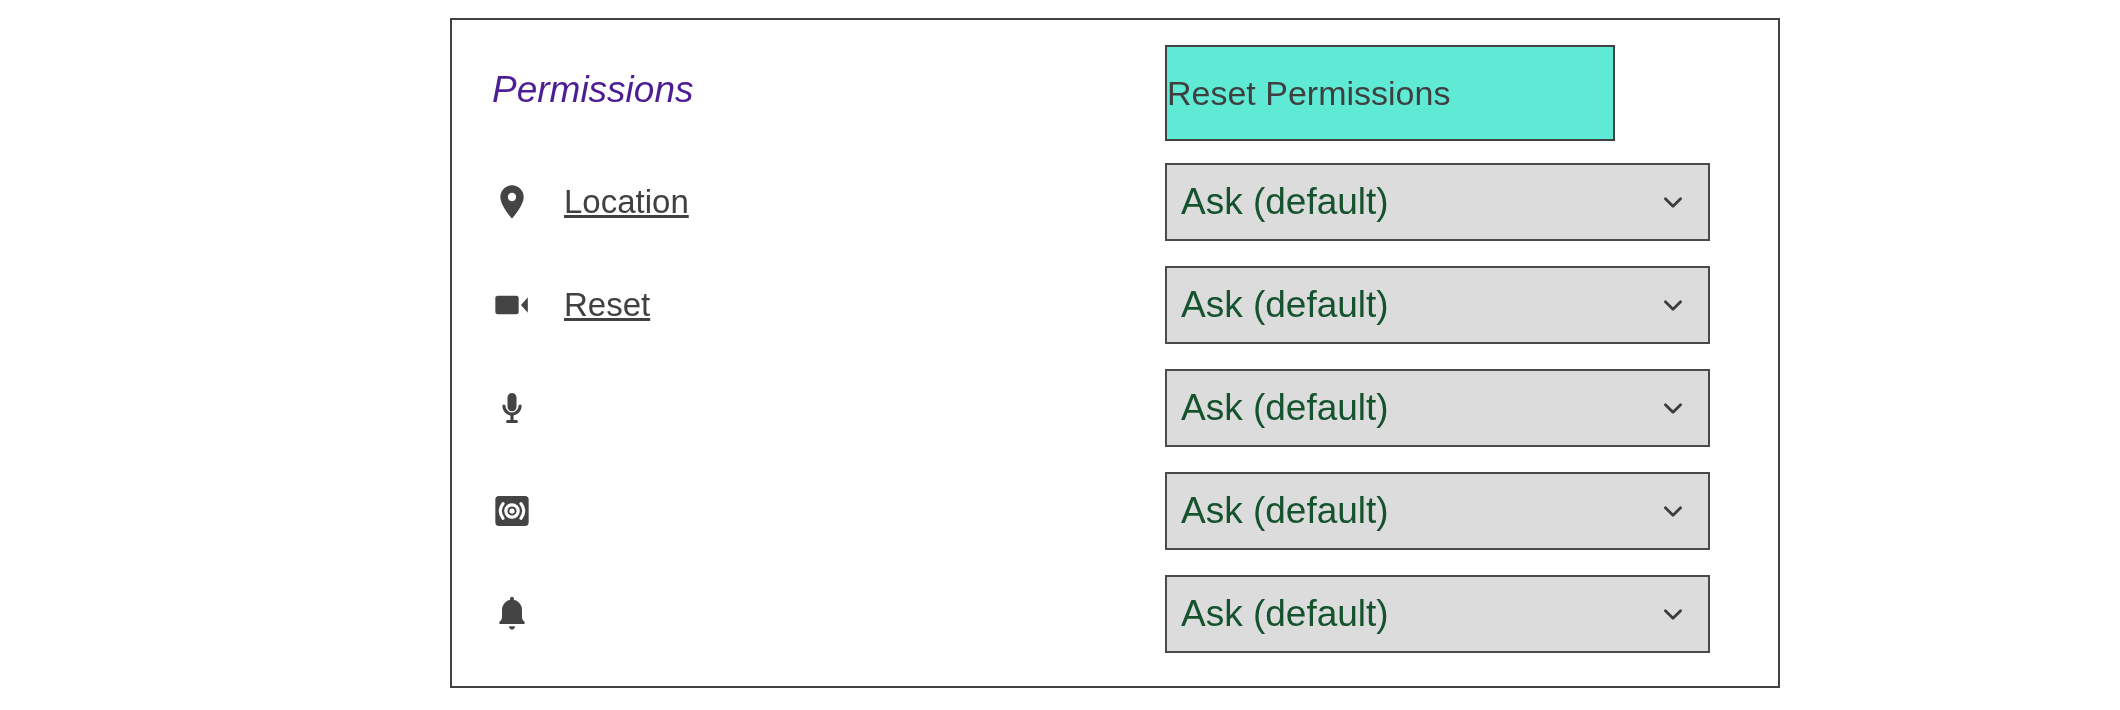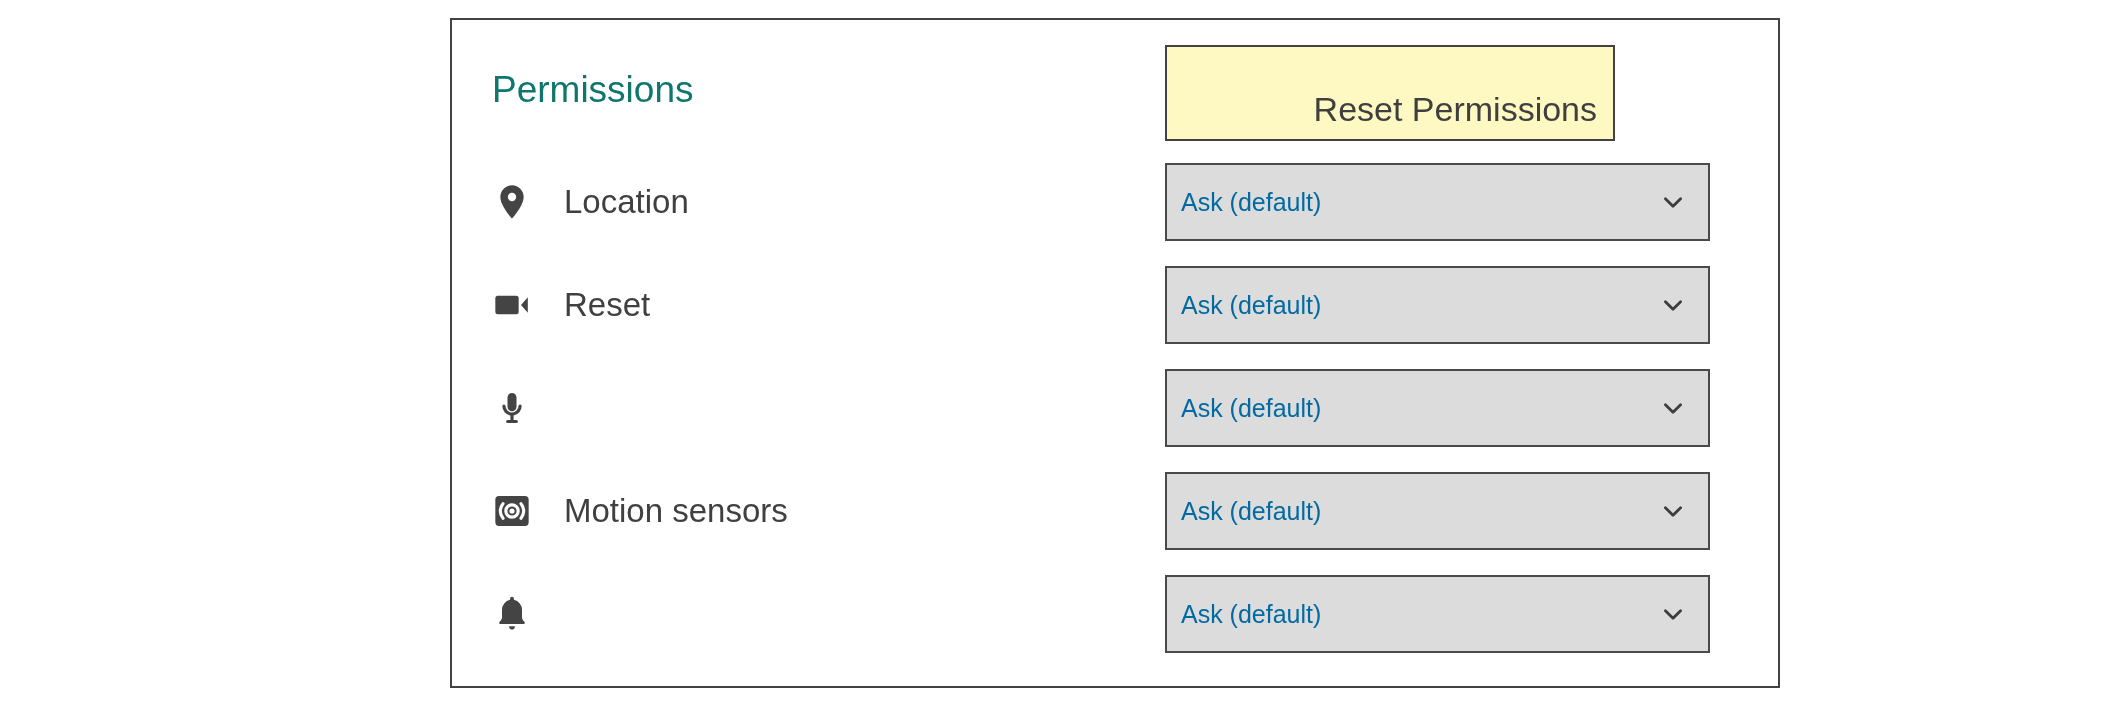--- a/index.html
+++ b/index.html
@@ -42,39 +42,40 @@
     width: 100%;
     height: 130px;
   }
 
   .panel-title {
     position: absolute;
     left: 40px;
     top: 48px;
     font-size: 37px;
     line-height: 44px;
-    color: #0f766e;
-    white-space: nowrap;
+    color: #4c1d95;
+    white-space: nowrap;
+    font-style: italic;
   }
 
   .reset-button {
     position: absolute;
     left: 713px;
     top: 25px;
     width: 450px;
     height: 96px;
     box-sizing: border-box;
     border: 2px solid #424242;
-    background: #fef9c3;
+    background: #5eead4;
     color: #3f3f3f;
     font-family: "Liberation Sans", sans-serif;
     font-size: 34px;
     line-height: 92px;
-    text-align: right;
-    padding: 16px;
+    text-align: left;
+    padding: 0;
     cursor: pointer;
     white-space: nowrap;
   }
 
   
   .rows {
     position: absolute;
     left: 0;
     top: 130px;
     width: 100%;
@@ -105,43 +106,44 @@
 
   .perm-label {
     position: absolute;
     left: 112px;
     top: 50%;
     transform: translateY(-50%);
     font-size: 33px;
     line-height: 40px;
     color: #404040;
     white-space: nowrap;
+    text-decoration: underline;
   }
 
   .perm-select {
     position: absolute;
     left: 713px;
     top: 50%;
     transform: translateY(-50%);
     width: 545px;
     height: 78px;
     box-sizing: border-box;
     border: 2px solid #4a4a4a;
     background: #dcdcdc;
     cursor: pointer;
   }
 
   .perm-select .value {
     position: absolute;
     left: 14px;
     top: 50%;
     transform: translateY(-50%);
-    font-size: 25px;
+    font-size: 37px;
     line-height: 38px;
-    color: #0369a1;
+    color: #14532d;
     white-space: nowrap;
   }
 
   .perm-select .chevron {
     position: absolute;
     right: 22px;
     top: 50%;
     transform: translateY(-50%);
     width: 26px;
     height: 26px;
@@ -223,21 +225,20 @@
       <div class="perm-row">
         <span class="perm-icon">
           <svg viewBox="0 0 24 24" aria-hidden="true">
             <path d="M4.2 3h15.6A2.2 2.2 0 0 1 22 5.2v13.6a2.2 2.2 0 0 1-2.2 2.2H4.2A2.2 2.2 0 0 1 2 18.8V5.2A2.2 2.2 0 0 1 4.2 3z"></path>
             <circle cx="12" cy="12" r="3.7" fill="none" stroke="#ffffff" stroke-width="1.9"></circle>
             <circle cx="12" cy="12" r="1.55" fill="#ffffff"></circle>
             <path d="M6.6 7.6a6.8 6.8 0 0 0 0 8.8" fill="none" stroke="#ffffff" stroke-width="1.9" stroke-linecap="round"></path>
             <path d="M17.4 7.6a6.8 6.8 0 0 1 0 8.8" fill="none" stroke="#ffffff" stroke-width="1.9" stroke-linecap="round"></path>
           </svg>
         </span>
-        <span class="perm-label">Motion sensors</span>
         <div class="perm-select">
           <span class="value">Ask (default)</span>
           <span class="chevron">
             <svg viewBox="0 0 24 24" aria-hidden="true">
               <path d="M5 9l7 7 7-7" fill="none" stroke="#3d3d3d" stroke-width="2.6" stroke-linecap="round" stroke-linejoin="round"></path>
             </svg>
           </span>
         </div>
       </div>
 

